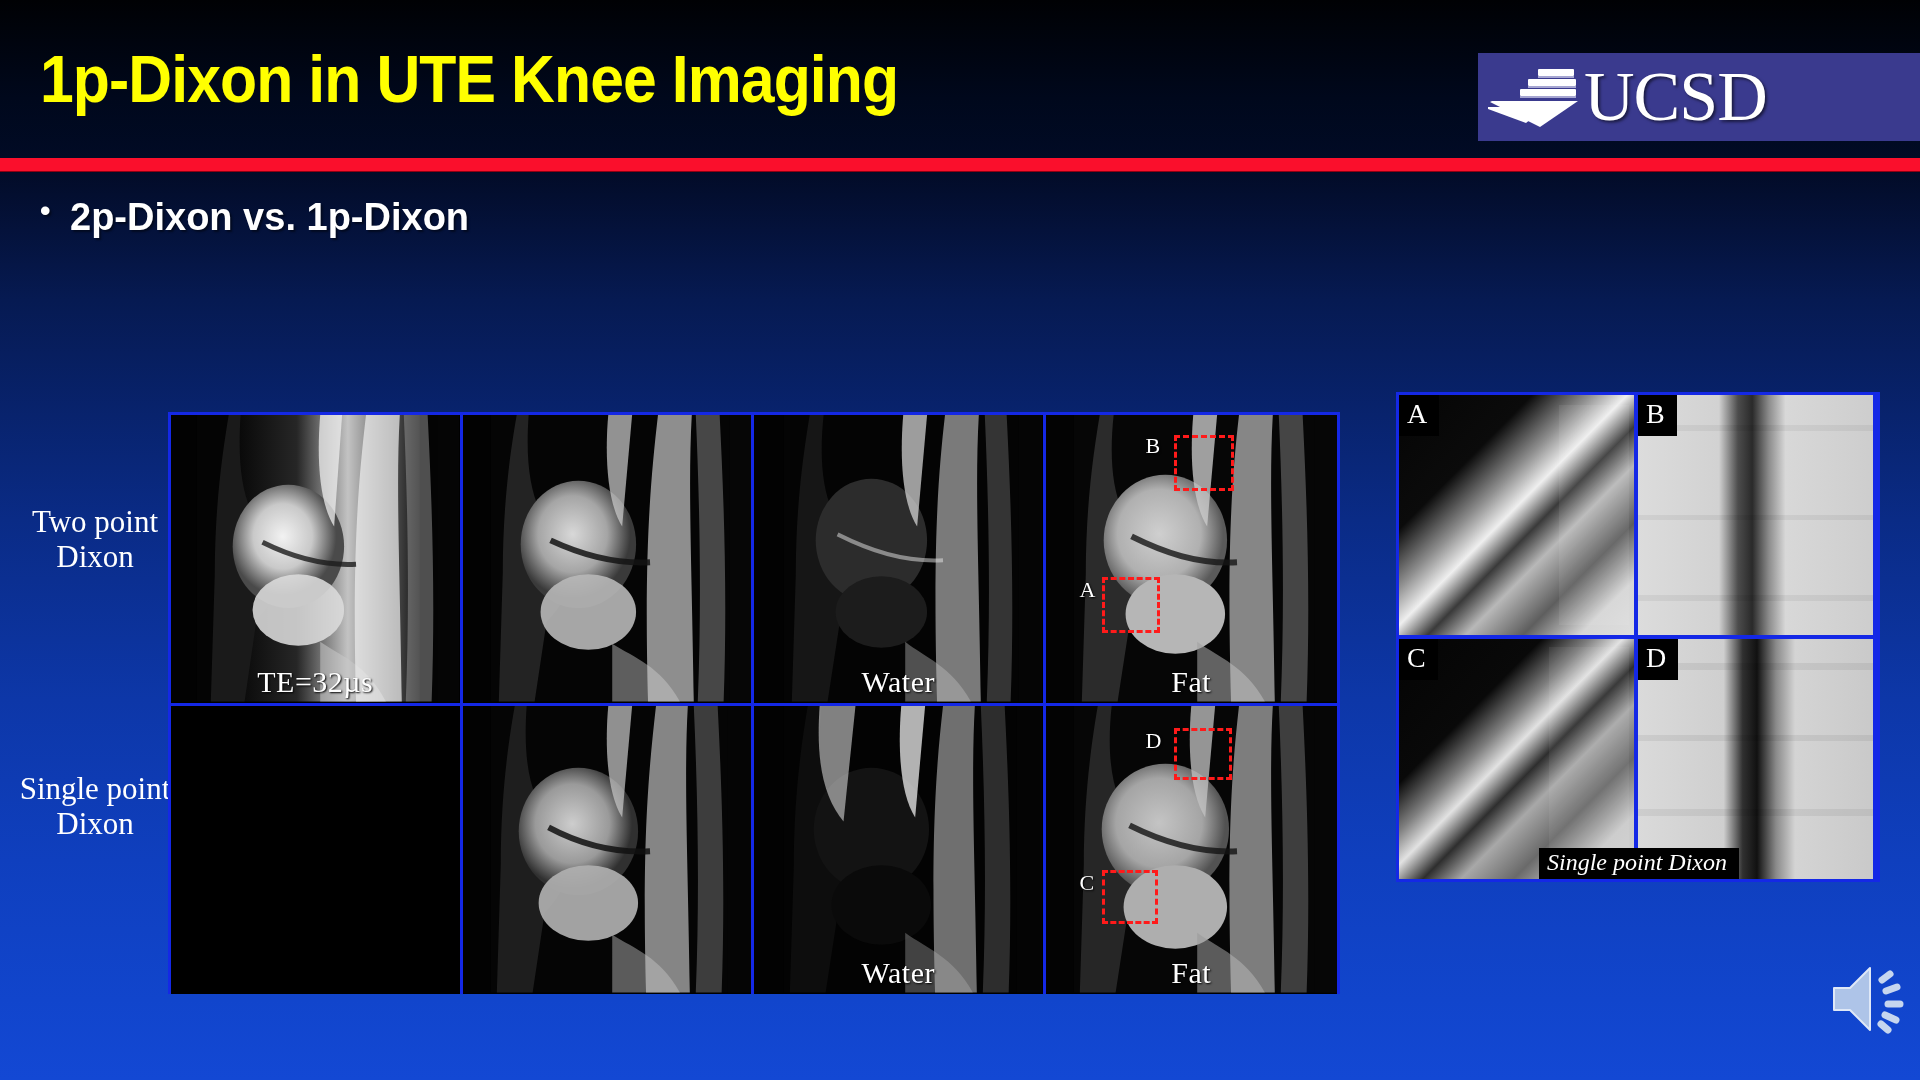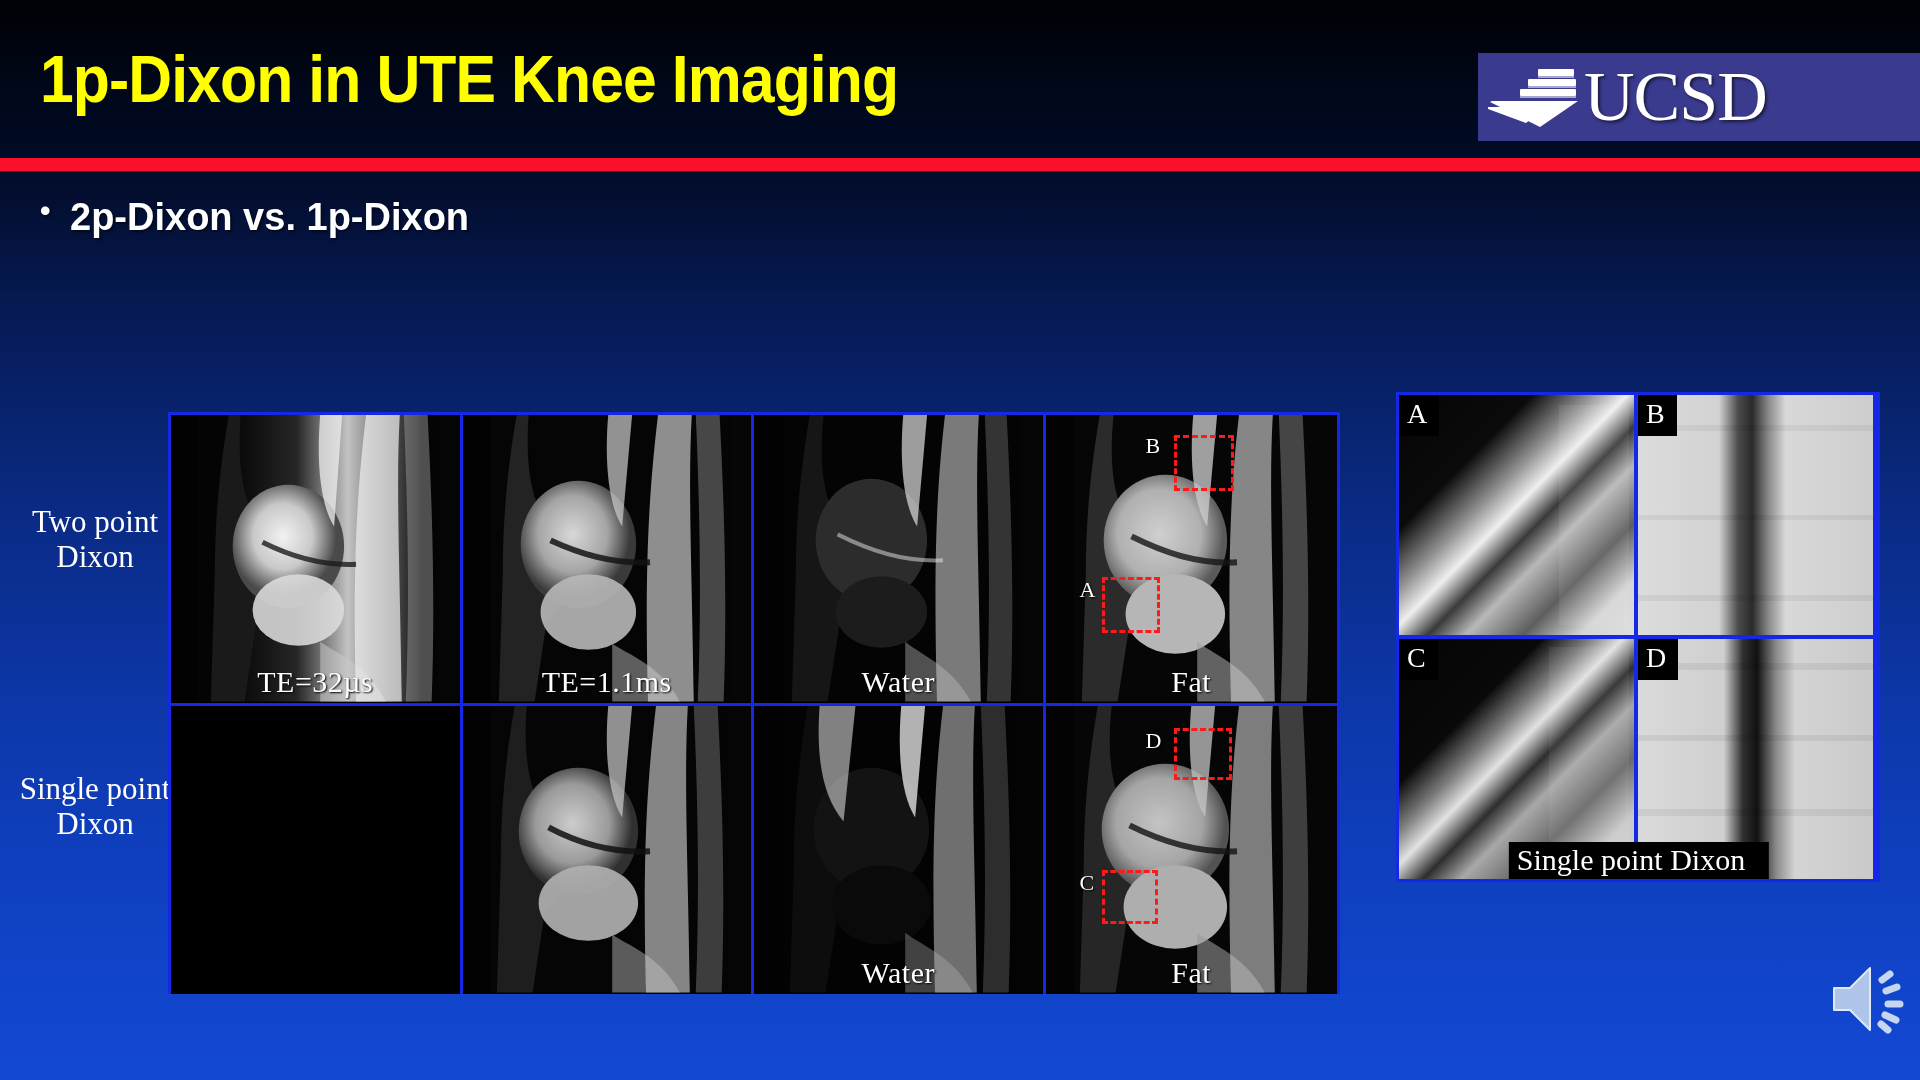--- a/index.html
+++ b/index.html
@@ -76,22 +76,22 @@
   #insets{position:absolute;left:1396px;top:392px;width:484px;height:490px;
       background:#1428e6;padding:3px;box-sizing:border-box;}
   .irow{display:flex;height:240px;}
   #irow-top{margin-bottom:4px;}
   .icell{position:relative;width:238px;height:240px;overflow:hidden;background:#000;margin-right:4px;}
   .icell:last-child{margin-right:0;}
   .itag{position:absolute;left:0;top:0;background:#000;color:#fff;
       font-family:"Liberation Serif",serif;font-size:28px;line-height:1;
       padding:5px 12px 8px 8px;z-index:3;}
   .icaption{position:absolute;z-index:4;background:#000;color:#fff;
-      font-family:"Liberation Serif",serif;font-size:30px;line-height:1.05;
-      padding:2px 24px 4px 8px;white-space:nowrap;}
+      font-family:"Liberation Serif",serif;font-size:24px;line-height:1.05;
+      padding:2px 12px 4px 8px;white-space:nowrap;font-style:italic;}
   #icap-two{left:243px;bottom:3px;transform:translateX(-50%);}
   #icap-single{left:243px;bottom:3px;transform:translateX(-50%);}
 
   
   #speaker-icon{position:absolute;left:1832px;top:962px;width:80px;height:74px;}
 
   .nosel{user-select:none;}
 </style>
 </head>
 <body>
@@ -183,21 +183,20 @@
           <ellipse cx="116" cy="130" rx="58" ry="64" fill="url(#g2a)"></ellipse>
           <ellipse cx="126" cy="198" rx="48" ry="38" fill="#b8b8b8" opacity=".9"></ellipse>
           <path d="M146 0 C142 46 146 90 160 112 L170 0 Z" fill="#cfcfcf" opacity=".7"></path>
           <path d="M150 230 C172 244 198 252 218 288 L150 288 Z" fill="#a8a8a8" opacity=".55"></path>
           <path d="M196 0 C188 70 182 140 186 288 L232 288 C230 150 226 70 230 0 Z" fill="#d0d0d0" opacity=".68"></path>
           <path d="M234 0 C238 90 240 190 236 288 L262 288 C266 180 262 80 258 0 Z" fill="#8a8a8a" opacity=".5"></path>
           <path d="M88 126 C118 140 150 150 188 148" stroke="#141414" stroke-width="6" fill="none" opacity=".85"></path>
           <rect x="0" y="0" width="28" height="288" fill="#020202"></rect>
           <rect x="268" y="0" width="22" height="288" fill="#060606"></rect>
         </svg>
-        <div class="mcell-caption nosel">TE=1.1ms</div>
       </div>
 
       <div class="mcell">
         <svg class="knee" viewBox="0 0 290 288" preserveAspectRatio="none">
           <rect width="290" height="288" fill="#040404"></rect>
           <path d="M70 0 C64 58 72 96 94 120 C120 148 112 184 86 210 L74 288 L38 288 L42 160 C42 90 50 36 56 0 Z" fill="#161616"></path>
           <ellipse cx="118" cy="126" rx="56" ry="62" fill="#2c2c2c"></ellipse>
           <ellipse cx="128" cy="198" rx="46" ry="36" fill="#1c1c1c"></ellipse>
           <path d="M150 0 C146 48 150 90 164 112 L174 0 Z" fill="#d8d8d8" opacity=".72"></path>
           <path d="M152 228 C172 244 198 252 218 288 L152 288 Z" fill="#9b9b9b" opacity=".5"></path>

